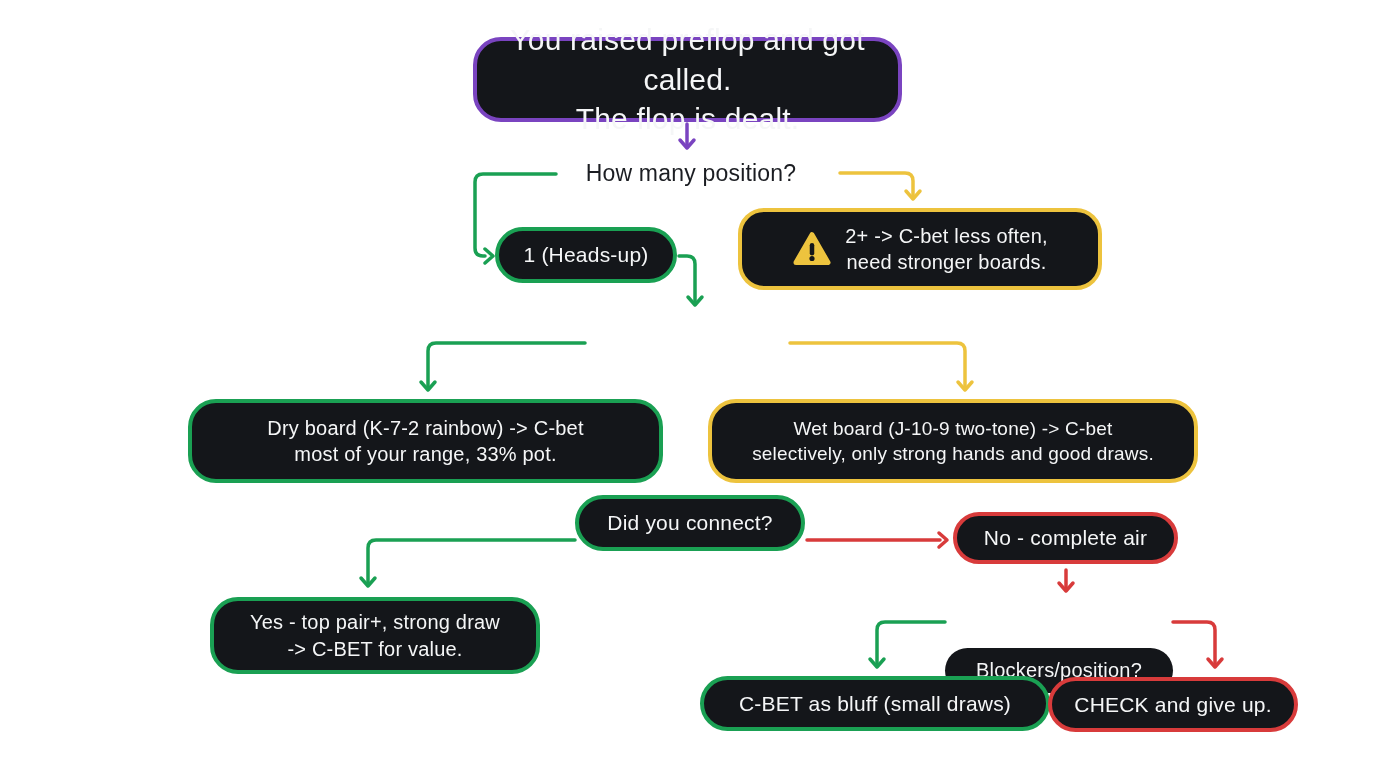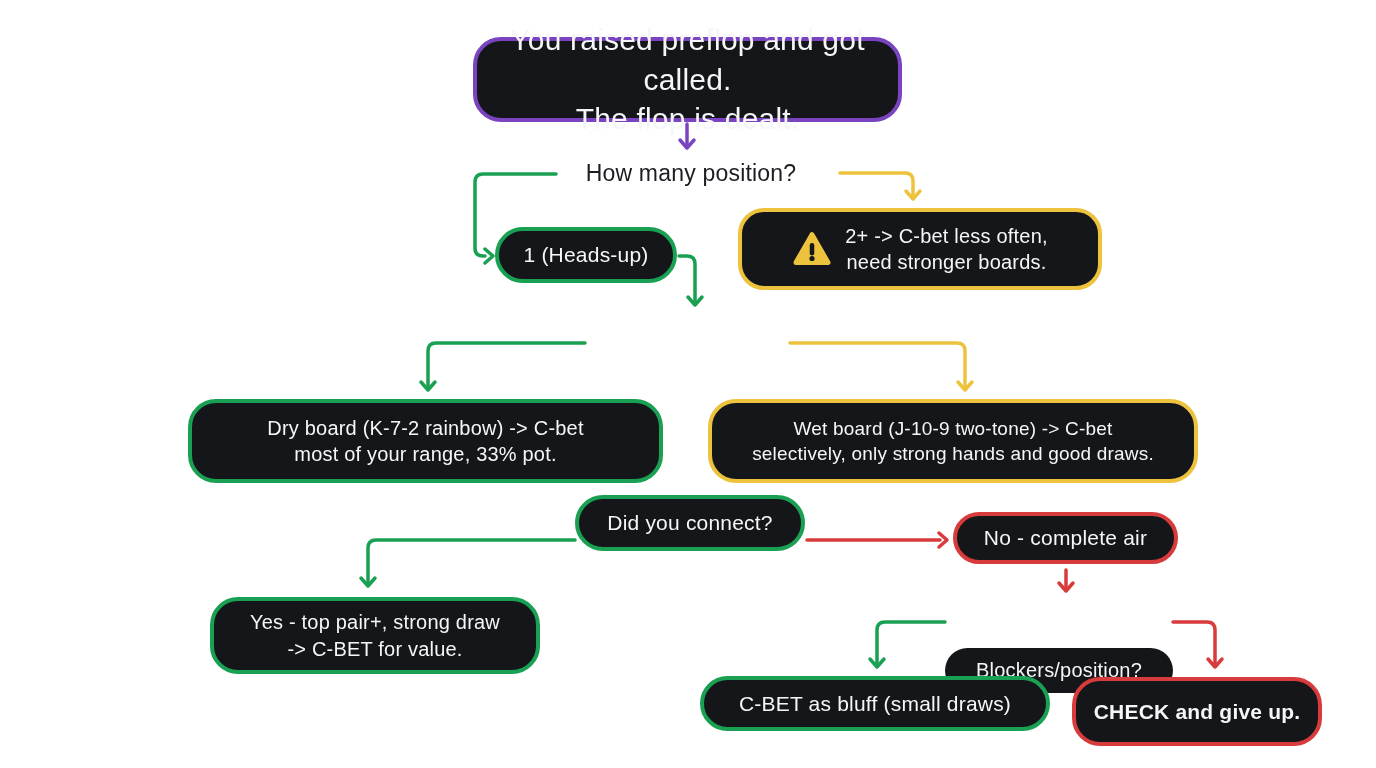--- a/index.html
+++ b/index.html
@@ -41,21 +41,21 @@
   .n-warning {left:738px;top:208px;width:364px;height:82px;border-radius:26px;font-size:20px;
               flex-direction:row;gap:13px;padding:0 18px;}
   .n-warning .warn-lines{display:flex;flex-direction:column;align-items:center;}
   .n-board   {left:585px;top:315px;width:205px;height:56px;border-radius:28px;font-size:21px;}
   .n-dry     {left:188px;top:399px;width:475px;height:84px;border-radius:28px;font-size:20px;}
   .n-wet     {left:708px;top:399px;width:490px;height:84px;border-radius:28px;font-size:19px;}
   .n-connect {left:575px;top:495px;width:230px;height:56px;border-radius:28px;font-size:21px;}
   .n-no      {left:953px;top:512px;width:225px;height:52px;border-radius:28px;font-size:21px;justify-content:center;}
   .n-blockers{left:945px;top:600px;width:228px;height:45px;border-radius:23px;font-size:20px;margin-top:48px;}
   .n-cbet    {left:700px;top:676px;width:350px;height:55px;border-radius:28px;font-size:21px;}
-  .n-check   {left:1072px;top:677px;width:250px;height:69px;border-radius:28px;font-size:21px;font-weight:bold;}
+  .n-check   {left:1048px;top:677px;width:250px;height:55px;border-radius:28px;font-size:21px;}
 
   .q-label{
     position:absolute;z-index:2;left:556px;top:160px;width:270px;
     text-align:center;color:var(--question-text);
     font-size:23px;font-weight:500;letter-spacing:.2px;
   }
   .warn-icon{flex:0 0 auto;display:block;}
 </style>
 </head>
 <body>

